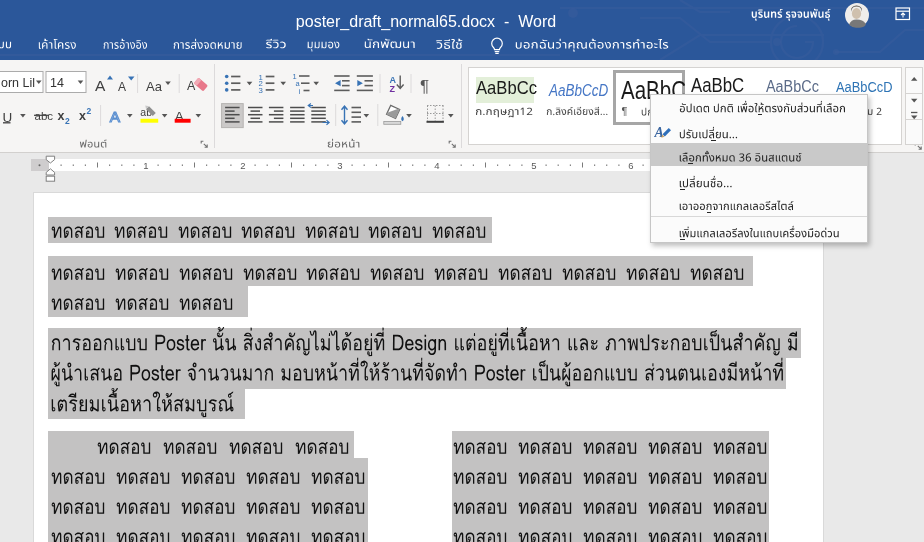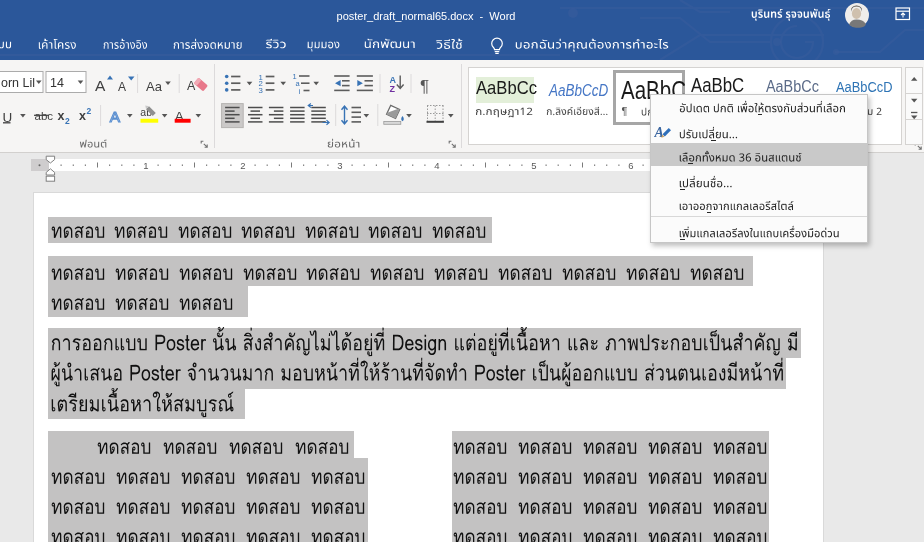--- a/index.html
+++ b/index.html
@@ -274,21 +274,21 @@
 <path d="M835 52 L880 52 L905 30 L924 30"></path>
 <path d="M0 55 L560 55"></path>
 <path d="M680 0 L700 12 L730 12"></path>
 </g>
 <g fill="#385c9d" opacity="0.6">
 <circle cx="573" cy="13" r="5"></circle>
       <circle cx="777" cy="42" r="4"></circle>
       <circle cx="836" cy="52" r="3"></circle>
 </g>
 </svg>
-<div class="abs" style="left:0;top:2px;width:852px;height:28px;line-height:28px;text-align:center;color:#fff;font-size:11px">poster_draft_normal65.docx &nbsp;-&nbsp; Word</div>
+<div class="abs" style="left:0;top:8px;width:852px;height:28px;line-height:28px;text-align:center;color:#fff;font-size:16px">poster_draft_normal65.docx &nbsp;-&nbsp; Word</div>
 <svg style="position:absolute;left:751.3px;top:8.0px;overflow:visible" width="80.4" height="13.7" viewBox="0 0 354 57" preserveAspectRatio="none">
     <path d="M295.2 10 295.2 7 294 6.3 284 6.3 282 3.5 279 2.8 277.5 4 277.6 8 281 10.3 295.2 10ZM129.4 11 132 10.4 133 7.7 139 7 139 4 129 3.7 126.6 8 127.7 11 129.4 11ZM340.4 11 343 10.4 344 7.7 350 7 350 4 340 3.7 337.6 8 338.7 11 340.4 11ZM51.2 10 51.2 7 50 6 35 5.9 30 7.9 29.6 9 31 10.5 51.2 10ZM18.6 41 22.9 39 25.4 35 25.9 15 19.7 15 19.3 34 14 36.4 9.7 34 9.3 15 4 14.5 3.1 15 3.1 30 4.6 37 7.4 40 11 41.2 18.6 41ZM45.2 41 48 40.3 51.4 37 52.2 34 51.5 30 48 26.7 39.1 23 38.1 21 39 19.6 42 18.7 50 20.3 50.5 16 48 14.6 43 14.1 37 14.8 32.7 18 31.8 21 32.6 25 35 27.4 45 31.8 46 34 43 36.5 33 34.9 31.4 39 38 41.5 45.2 41ZM79.2 41 80.4 40 80.4 15 74.2 15 73.6 32 71.9 35 68 36.3 65 35.2 63.7 33 63.5 15 57.4 15 57.5 34 59.5 39 63 41.2 68 41.5 75 37.9 76 40.9 79.2 41ZM110.1 41 111.1 40 111.1 24 109.3 17 106 14.5 101 14.1 97.2 15 94 17.9 92 14.5 88.2 15 88.2 40 89 41 93 41.1 94.4 40 94.6 24 97 20.4 100 19.4 102.9 20 104.5 22 104.9 40 106 41.1 110.1 41ZM130.2 41 133 40.3 136.4 37 137.2 34 136.5 30 133 26.7 124.1 23 123.1 21 124 19.6 127 18.7 135 20.3 135.5 16 133 14.6 128 14.1 122 14.8 117.7 18 116.8 21 117.6 25 120 27.4 130 31.8 131 34 128 36.5 118 34.9 116.4 39 123 41.5 130.2 41ZM166.9 41 171 39.6 173.2 37 173.3 30 170 26.9 161 23.2 159.7 21 161 19.5 164 18.7 172 20.2 172.3 16 169 14.5 159 14.7 154.5 18 154 24 157 27.5 166.8 32 167.4 35 166 36.3 162 36.5 155 34.7 153.3 39 159 41.4 166.9 41ZM190.9 41 195 39.3 198.3 35 199.4 26 197.5 19 194.9 16 191 14.5 181 14.5 178 15.6 178 20.7 186 19.2 190 19.8 192 22 193.1 30 192 34 189 36.3 187.4 36 187.3 26 178.5 26 178.5 29 181.6 30 181.8 41 190.9 41ZM217.4 41 222.8 38 225.1 34 225.9 27 224.5 20 221.4 16 218 14.6 213 14.1 205 15.5 203.9 17 204 20.3 213 19.2 216 19.6 218.5 22 219.6 26 219.3 32 216 36.2 213.7 36 213.7 26 205.1 26 205.1 29 208.2 30 208.4 41 217.4 41ZM253.7 41 254.7 40 254.7 15 248.6 15 248.2 32 246 35.4 242 36.3 239.4 35 238.1 32 238 15 232 14.8 231.8 33 234 39 238 41.3 243 41.5 246 40.4 249 37.6 250 40.3 253.7 41ZM286.1 41 287.3 39 291.4 15 285.4 15 283 31.1 278.2 15 274 14.7 269 31.1 266.6 15 260.5 15 265 40.2 270 41 271.3 40 276 24.1 280.5 40 282 41.1 286.1 41ZM318.4 41 319.5 40 319.5 15 313.4 15 313.2 31 311 35.2 307 36.3 304.1 35 302.7 32 302.7 15 297 14.6 296.6 33 298.7 39 303 41.4 308 41.5 314 37.6 315 40.7 318.4 41ZM342.2 41 347.3 37 348.2 33 347.4 29 344 25.8 334 22.4 332.5 20 336 18.7 346 20.2 346.3 16 344 14.7 337 14.1 329 15.6 326.4 19 326.8 24 330 26.4 340 29.6 342.2 33 340 36.5 333 36.4 332 29.3 328 29 327 30 327 39 328 40.2 333 41.4 342.2 41ZM24.8 53 23.9 45 21 44.1 17.3 45 17.4 47 19.5 49 19.5 53 24.8 53ZM171.4 53 170.5 45 168 44.2 164 44.7 163.9 47 166 49 166 53 171.4 53ZM345.6 53 344.6 45 342 44.1 338.1 45 338.2 47 340.3 49 340.3 53 345.6 53Z" fill="#fff" fill-rule="evenodd"></path>
   </svg>
 <svg class="abs" style="left:844px;top:2px" width="26" height="26" viewBox="0 0 26 26">
 <circle cx="13" cy="13" r="12" fill="#efedeb"></circle>
 <ellipse cx="12.5" cy="11.5" rx="4.6" ry="5.4" fill="#cfc0ae"></ellipse>
 <path d="M7.5 9.8 Q7.3 4.4 12.5 4.4 Q17.7 4.4 17.7 9.8 Q18.5 6.6 16.9 5.2 Q15.2 3.6 12.5 3.6 Q9.8 3.6 8.1 5.2 Q6.5 6.6 7.5 9.8Z" fill="#55504a"></path>
 <path d="M5 22.8 Q7 17.5 12.5 17.5 Q19 17.5 21.5 21.5 Q22.5 23.5 19 24.9 Q15 26 12 25.8 Q8 25.5 5 22.8Z" fill="#787878"></path>
 </svg>
 <svg class="abs" style="left:895px;top:7px" width="16" height="14" viewBox="0 0 16 14">

